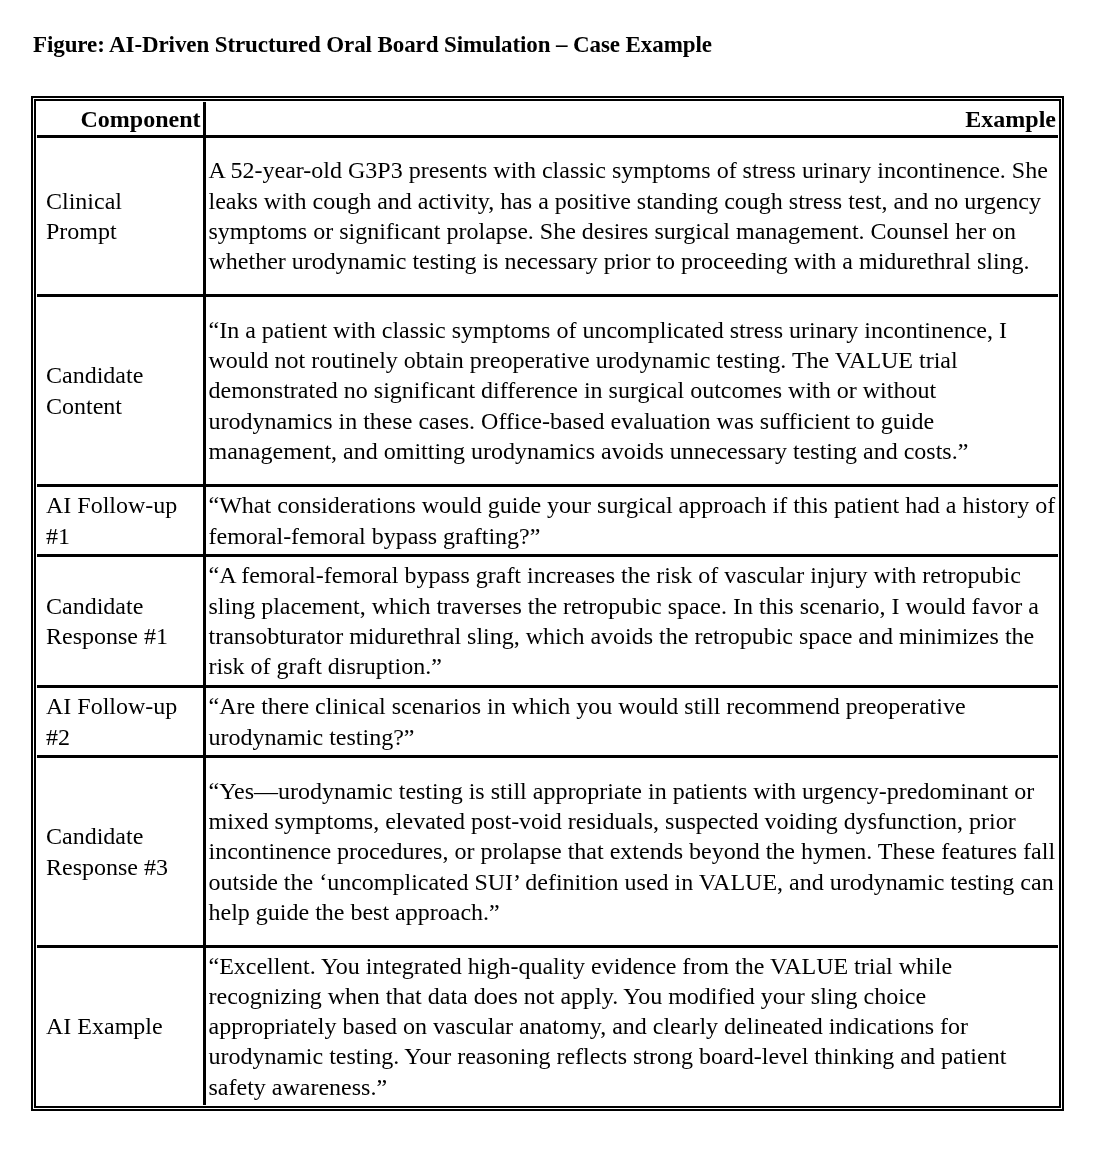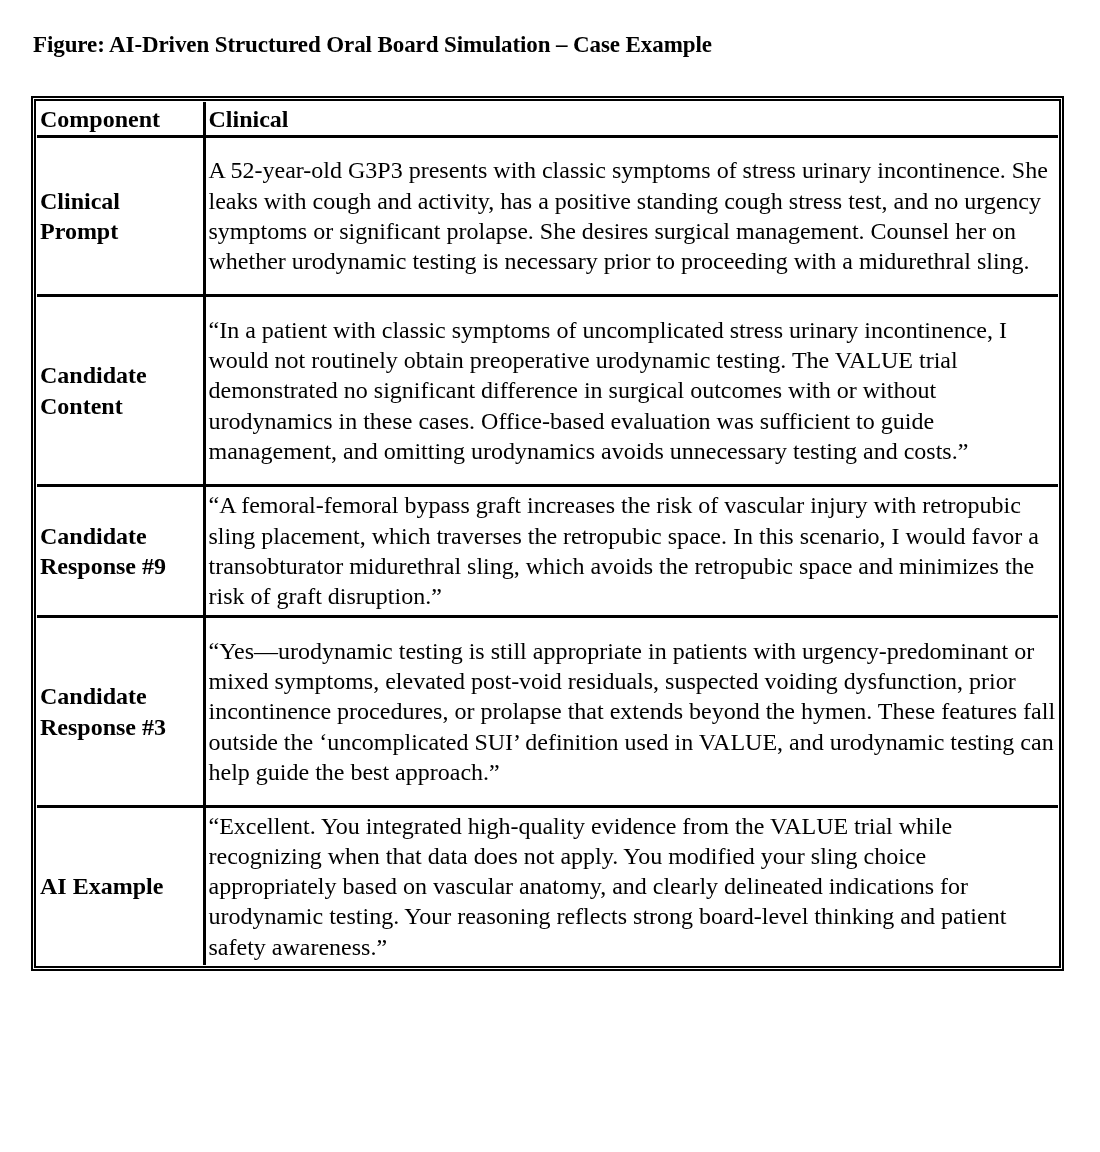--- a/index.html
+++ b/index.html
@@ -7,63 +7,75 @@
          font-family: "Liberation Serif", "DejaVu Serif", serif; color: #000; }
   .title { position: absolute; left: 33px; top: 32px; font-size: 23px; font-weight: bold;
            white-space: nowrap; letter-spacing: -0.1px; }
   .table-wrap { position: absolute; left: 31px; top: 96px; width: 1021px;
                 border: 5px double #000; padding: 1px; box-sizing: content-box; }
   table { border-collapse: collapse; width: 1021px; table-layout: fixed; }
   col.c1 { width: 167px; }
   col.c2 { width: 854px; }
   td, th { border: 3px solid #000; padding: 0 2px 0 3px; vertical-align: middle;
            font-size: 24px; line-height: 30.3px; }
-  th { font-weight: bold; text-align: left; height: 33px; line-height: 30px; margin-top: 24px; }
-  td.comp { font-weight: bold; text-align: left; padding-left: 3px; }
+  th { font-weight: bold; text-align: right; height: 33px; line-height: 30px; margin-top: 24px; }
+  td.comp { font-weight: normal; text-align: left; padding-left: 9px; }
   td.content { text-align: left; white-space: normal; }
   tr:first-child th { border-top: none; }
   tr td:first-child, tr th:first-child { border-left: none; }
   tr td:last-child, tr th:last-child { border-right: none; }
   tr:last-child td { border-bottom: none; }
 </style>
 </head>
 <body>
 
 <div class="title">Figure: AI-Driven Structured Oral Board Simulation – Case Example</div>
 
 <div class="table-wrap">
   <table>
     <colgroup>
         <col class="c1">
         <col class="c2">
       </colgroup>
     <thead>
       <tr>
         <th>Component</th>
-        <th>Clinical</th>
+        <th>Example</th>
       </tr>
     </thead>
     <tbody>
       <tr style="height:159px">
         <td class="comp">
             <span style="display:block;width:95px">Clinical Prompt</span>
           </td>
         <td class="content">A 52-year-old G3P3 presents with classic symptoms of stress urinary incontinence. She leaks with cough and activity, has a positive standing cough stress test, and no urgency symptoms or significant prolapse. She desires surgical management. Counsel her on whether urodynamic testing is necessary prior to proceeding with a midurethral sling.</td>
       </tr>
       <tr style="height:190px">
         <td class="comp">
             <span style="display:block;width:120px">Candidate Content</span>
           </td>
         <td class="content">“In a patient with classic symptoms of uncomplicated stress urinary incontinence, I would not routinely obtain preoperative urodynamic testing. The VALUE trial demonstrated no significant difference in surgical outcomes with or without urodynamics in these cases. Office-based evaluation was sufficient to guide management, and omitting urodynamics avoids unnecessary testing and costs.”</td>
       </tr>
+      <tr style="height:70px">
+        <td class="comp">
+            <span style="display:block;width:155px">AI Follow-up #1</span>
+          </td>
+        <td class="content">“What considerations would guide your surgical approach if this patient had a history of femoral-femoral bypass grafting?”</td>
+      </tr>
       <tr style="height:131px">
         <td class="comp">
-            <span style="display:block;width:145px">Candidate Response #9</span>
+            <span style="display:block;width:145px">Candidate Response #1</span>
           </td>
         <td class="content">“A femoral-femoral bypass graft increases the risk of vascular injury with retropubic sling placement, which traverses the retropubic space. In this scenario, I would favor a transobturator midurethral sling, which avoids the retropubic space and minimizes the risk of graft disruption.”</td>
+      </tr>
+      <tr style="height:70px">
+        <td class="comp">
+            <span style="display:block;width:155px">AI Follow-up #2</span>
+          </td>
+        <td class="content">“Are there clinical scenarios in which you would still recommend preoperative urodynamic testing?”</td>
       </tr>
       <tr style="height:190px">
         <td class="comp">
             <span style="display:block;width:145px">Candidate Response #3</span>
           </td>
         <td class="content">“Yes—urodynamic testing is still appropriate in patients with urgency-predominant or mixed symptoms, elevated post-void residuals, suspected voiding dysfunction, prior incontinence procedures, or prolapse that extends beyond the hymen. These features fall outside the ‘uncomplicated SUI’ definition used in VALUE, and urodynamic testing can help guide the best approach.”</td>
       </tr>
       <tr style="height:158px">
         <td class="comp">
             <span style="display:block;white-space:nowrap">AI Example</span>

